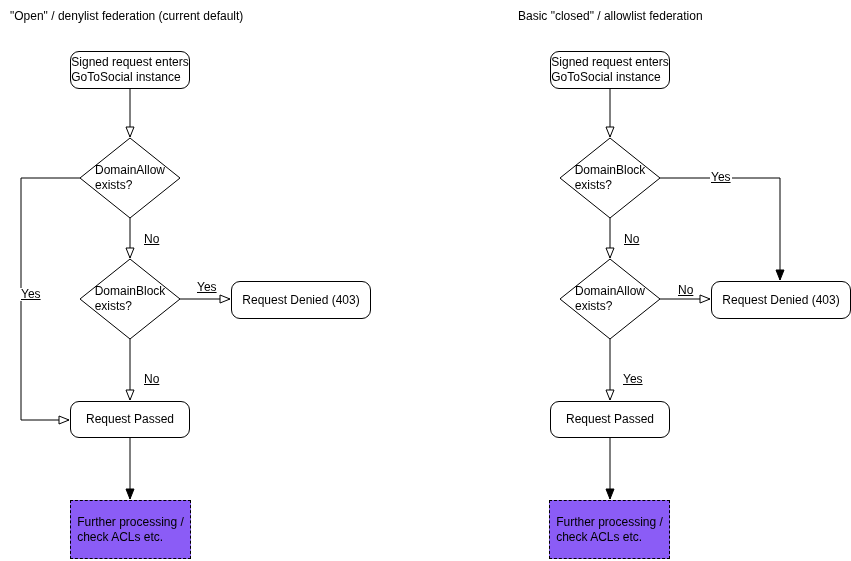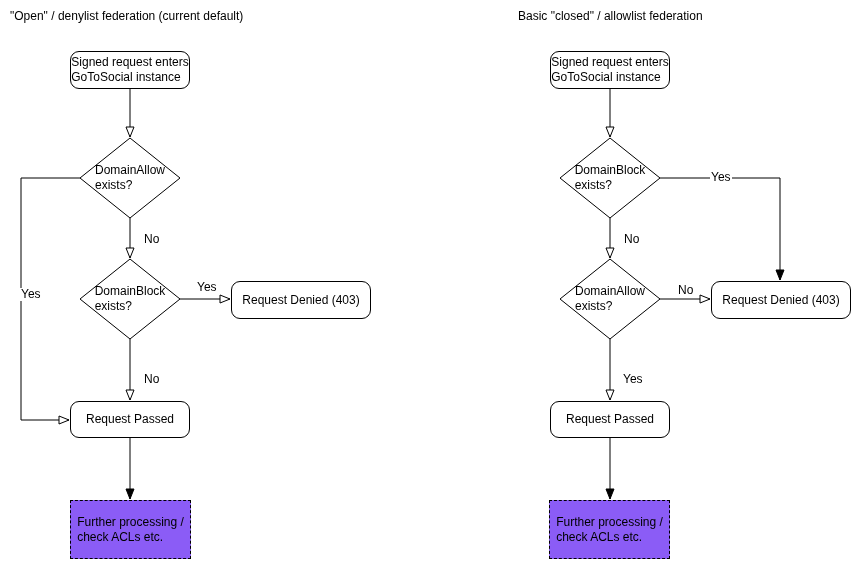--- a/index.html
+++ b/index.html
@@ -48,20 +48,21 @@
     background: transparent;
     pointer-events: none;
   }
   .edge-label {
     position: absolute;
     z-index: 3;
     background: #ffffff;
     line-height: 13px;
     padding: 0 1px;
     white-space: nowrap;
+    text-decoration: underline;
   }
 </style>
 </head>
 <body>
 
 <div id="canvas">
 
   <svg id="wires" viewBox="0 0 851 561" xmlns="http://www.w3.org/2000/svg">
     <defs>
       <marker id="arrow-open" markerUnits="userSpaceOnUse" markerWidth="12" markerHeight="10" refX="11" refY="5" orient="auto">

